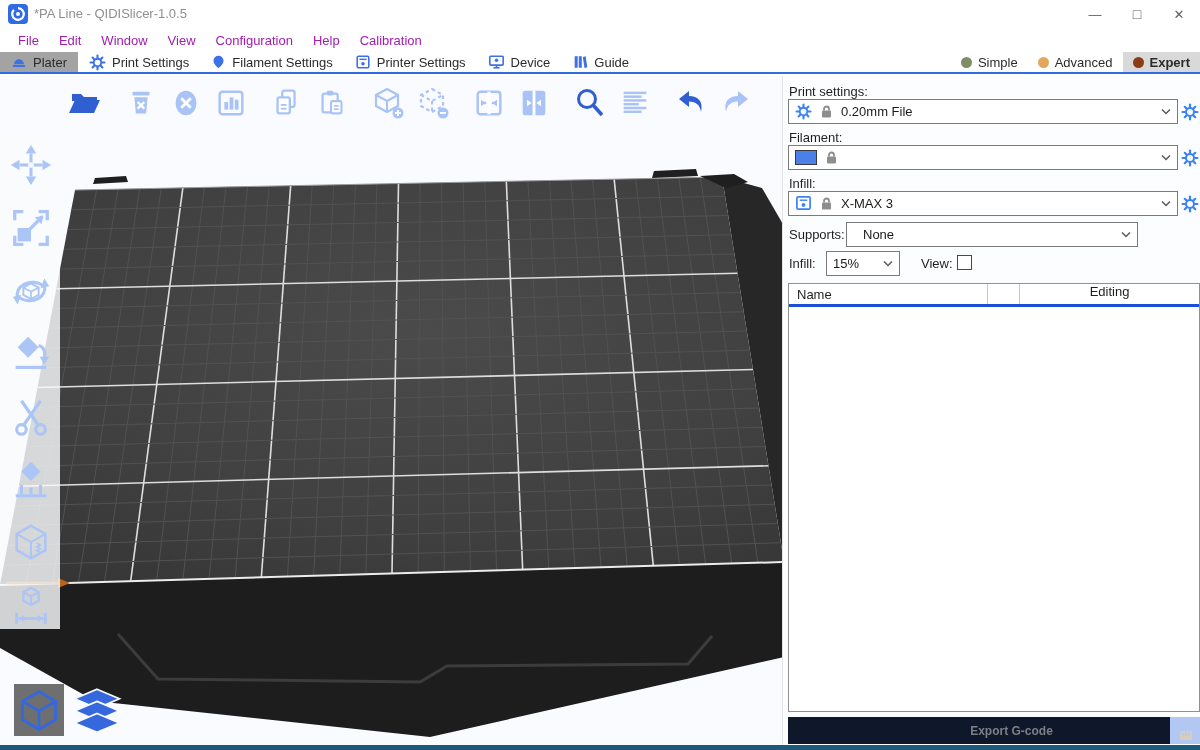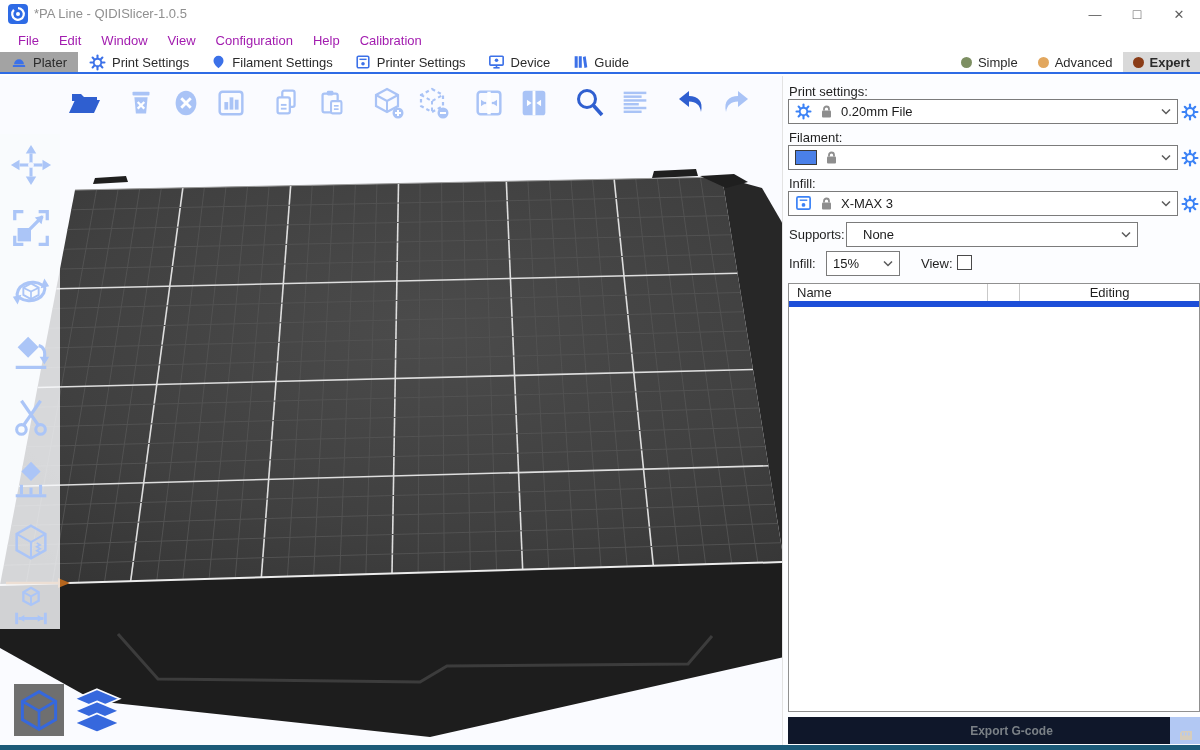--- a/index.html
+++ b/index.html
@@ -43,21 +43,21 @@
   .rp-label { position:absolute; left:6px; font-size:13px; color:#1f1f1f; }
   .combo { position:absolute; height:25px; background:#fff; border:1px solid #7b7b7b;
     display:flex; align-items:center; padding:0 6px; gap:7px; }
   .combo .val { flex:1; font-size:13px; color:#1a1a1a; white-space:nowrap; overflow:hidden; }
   .combo .chev { flex:0 0 auto; margin-left:auto; }
   .gear-btn { position:absolute; width:22px; height:22px; display:flex; align-items:center; justify-content:center; }
   .swatch { width:22px; height:15px; background:#4a80e8; border:1px solid #3a3a3a; flex:0 0 auto; }
   .checkbox { position:absolute; width:15px; height:15px; background:#fff; border:1px solid #4a4a4a; }
   .obj-table { position:absolute; left:5px; top:207px; width:412px; height:429px;
     border:1px solid #909090; background:#fff; }
-  .obj-head { display:flex; height:23px; border-bottom:6px solid #1d4ed8; align-items:center; }
+  .obj-head { display:flex; height:23px; border-bottom:3px solid #1d4ed8; }
   .col-name { width:199px; padding-left:8px; border-right:1px solid #c9c9c9; height:100%;
     display:flex; align-items:center; }
   .col-mid  { width:32px; border-right:1px solid #c9c9c9; height:100%; }
   .col-edit { flex:1; text-align:center; }
   .export-btn { position:absolute; left:5px; top:641px; width:447px; height:27px; background:#0f172a;
     display:flex; align-items:center; justify-content:center; font-size:12px; font-weight:bold; color:#7a8086; }
   .export-sd-btn { position:absolute; left:387px; top:641px; width:31px; height:27px; background:#b2c8f3;
     display:flex; align-items:flex-end; justify-content:center; padding-bottom:3px; }
   .bottom-strip { position:absolute; left:0; top:745px; width:1200px; height:5px; background:#1b5a78; }
 </style>

